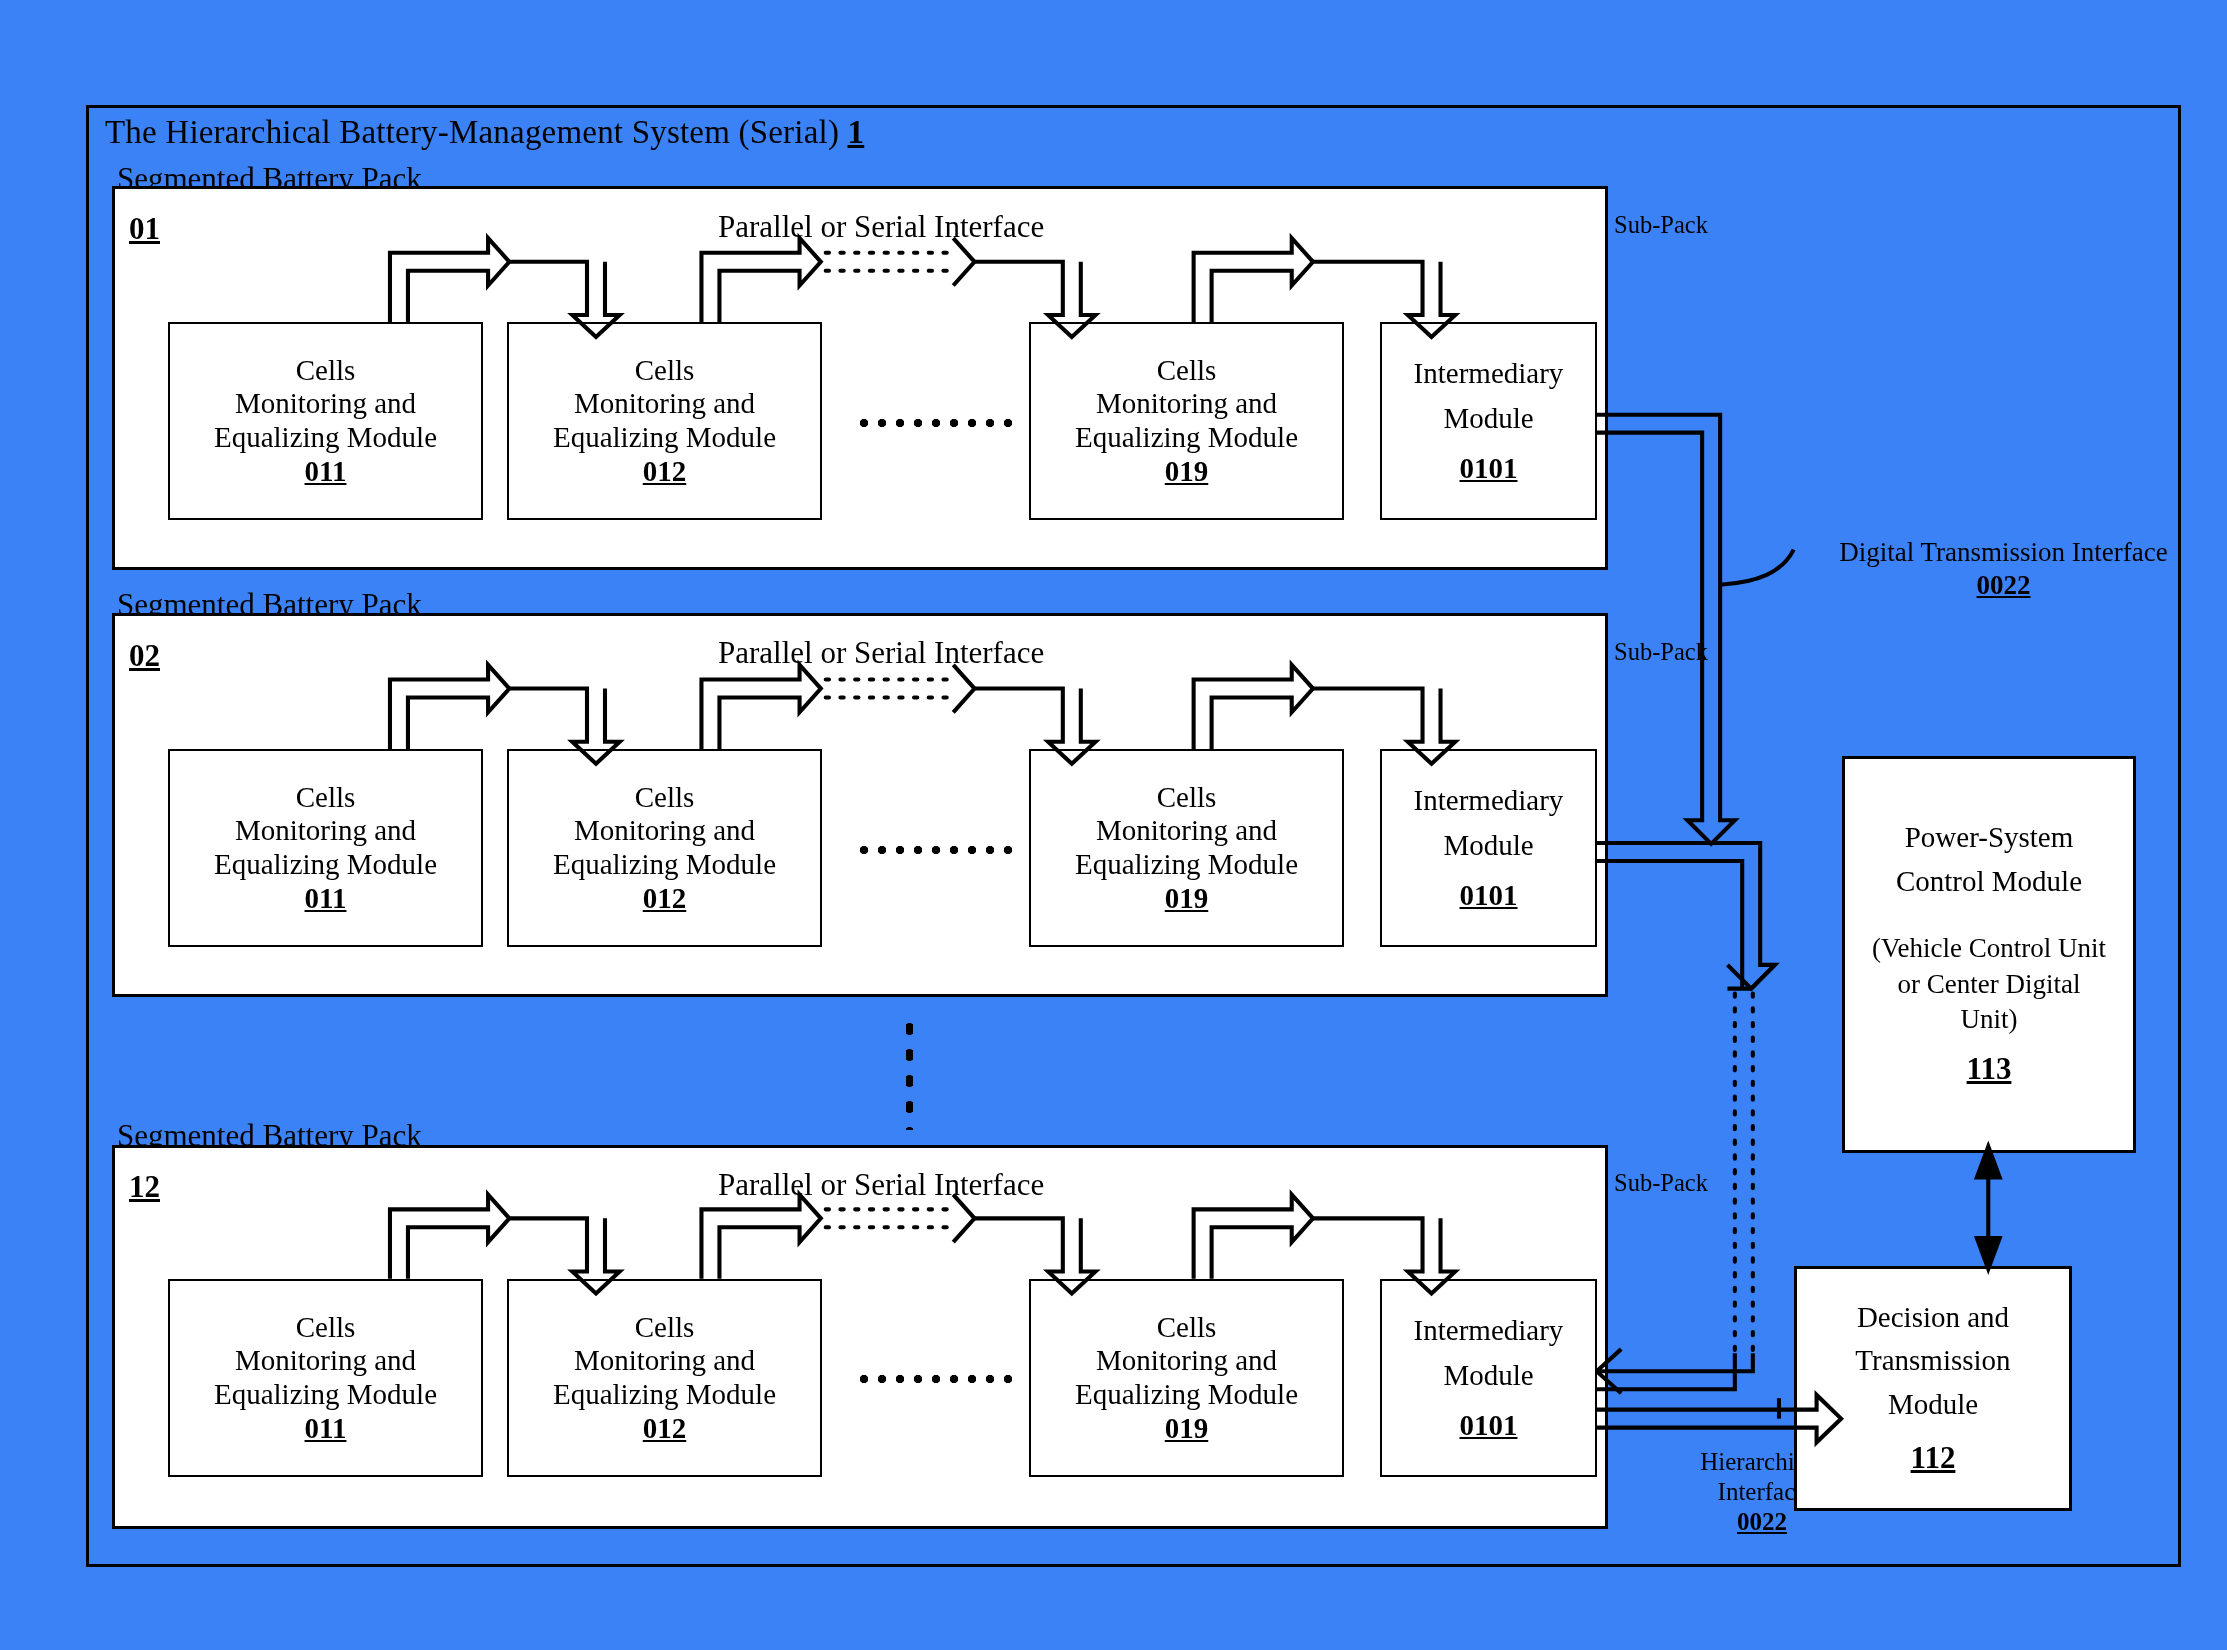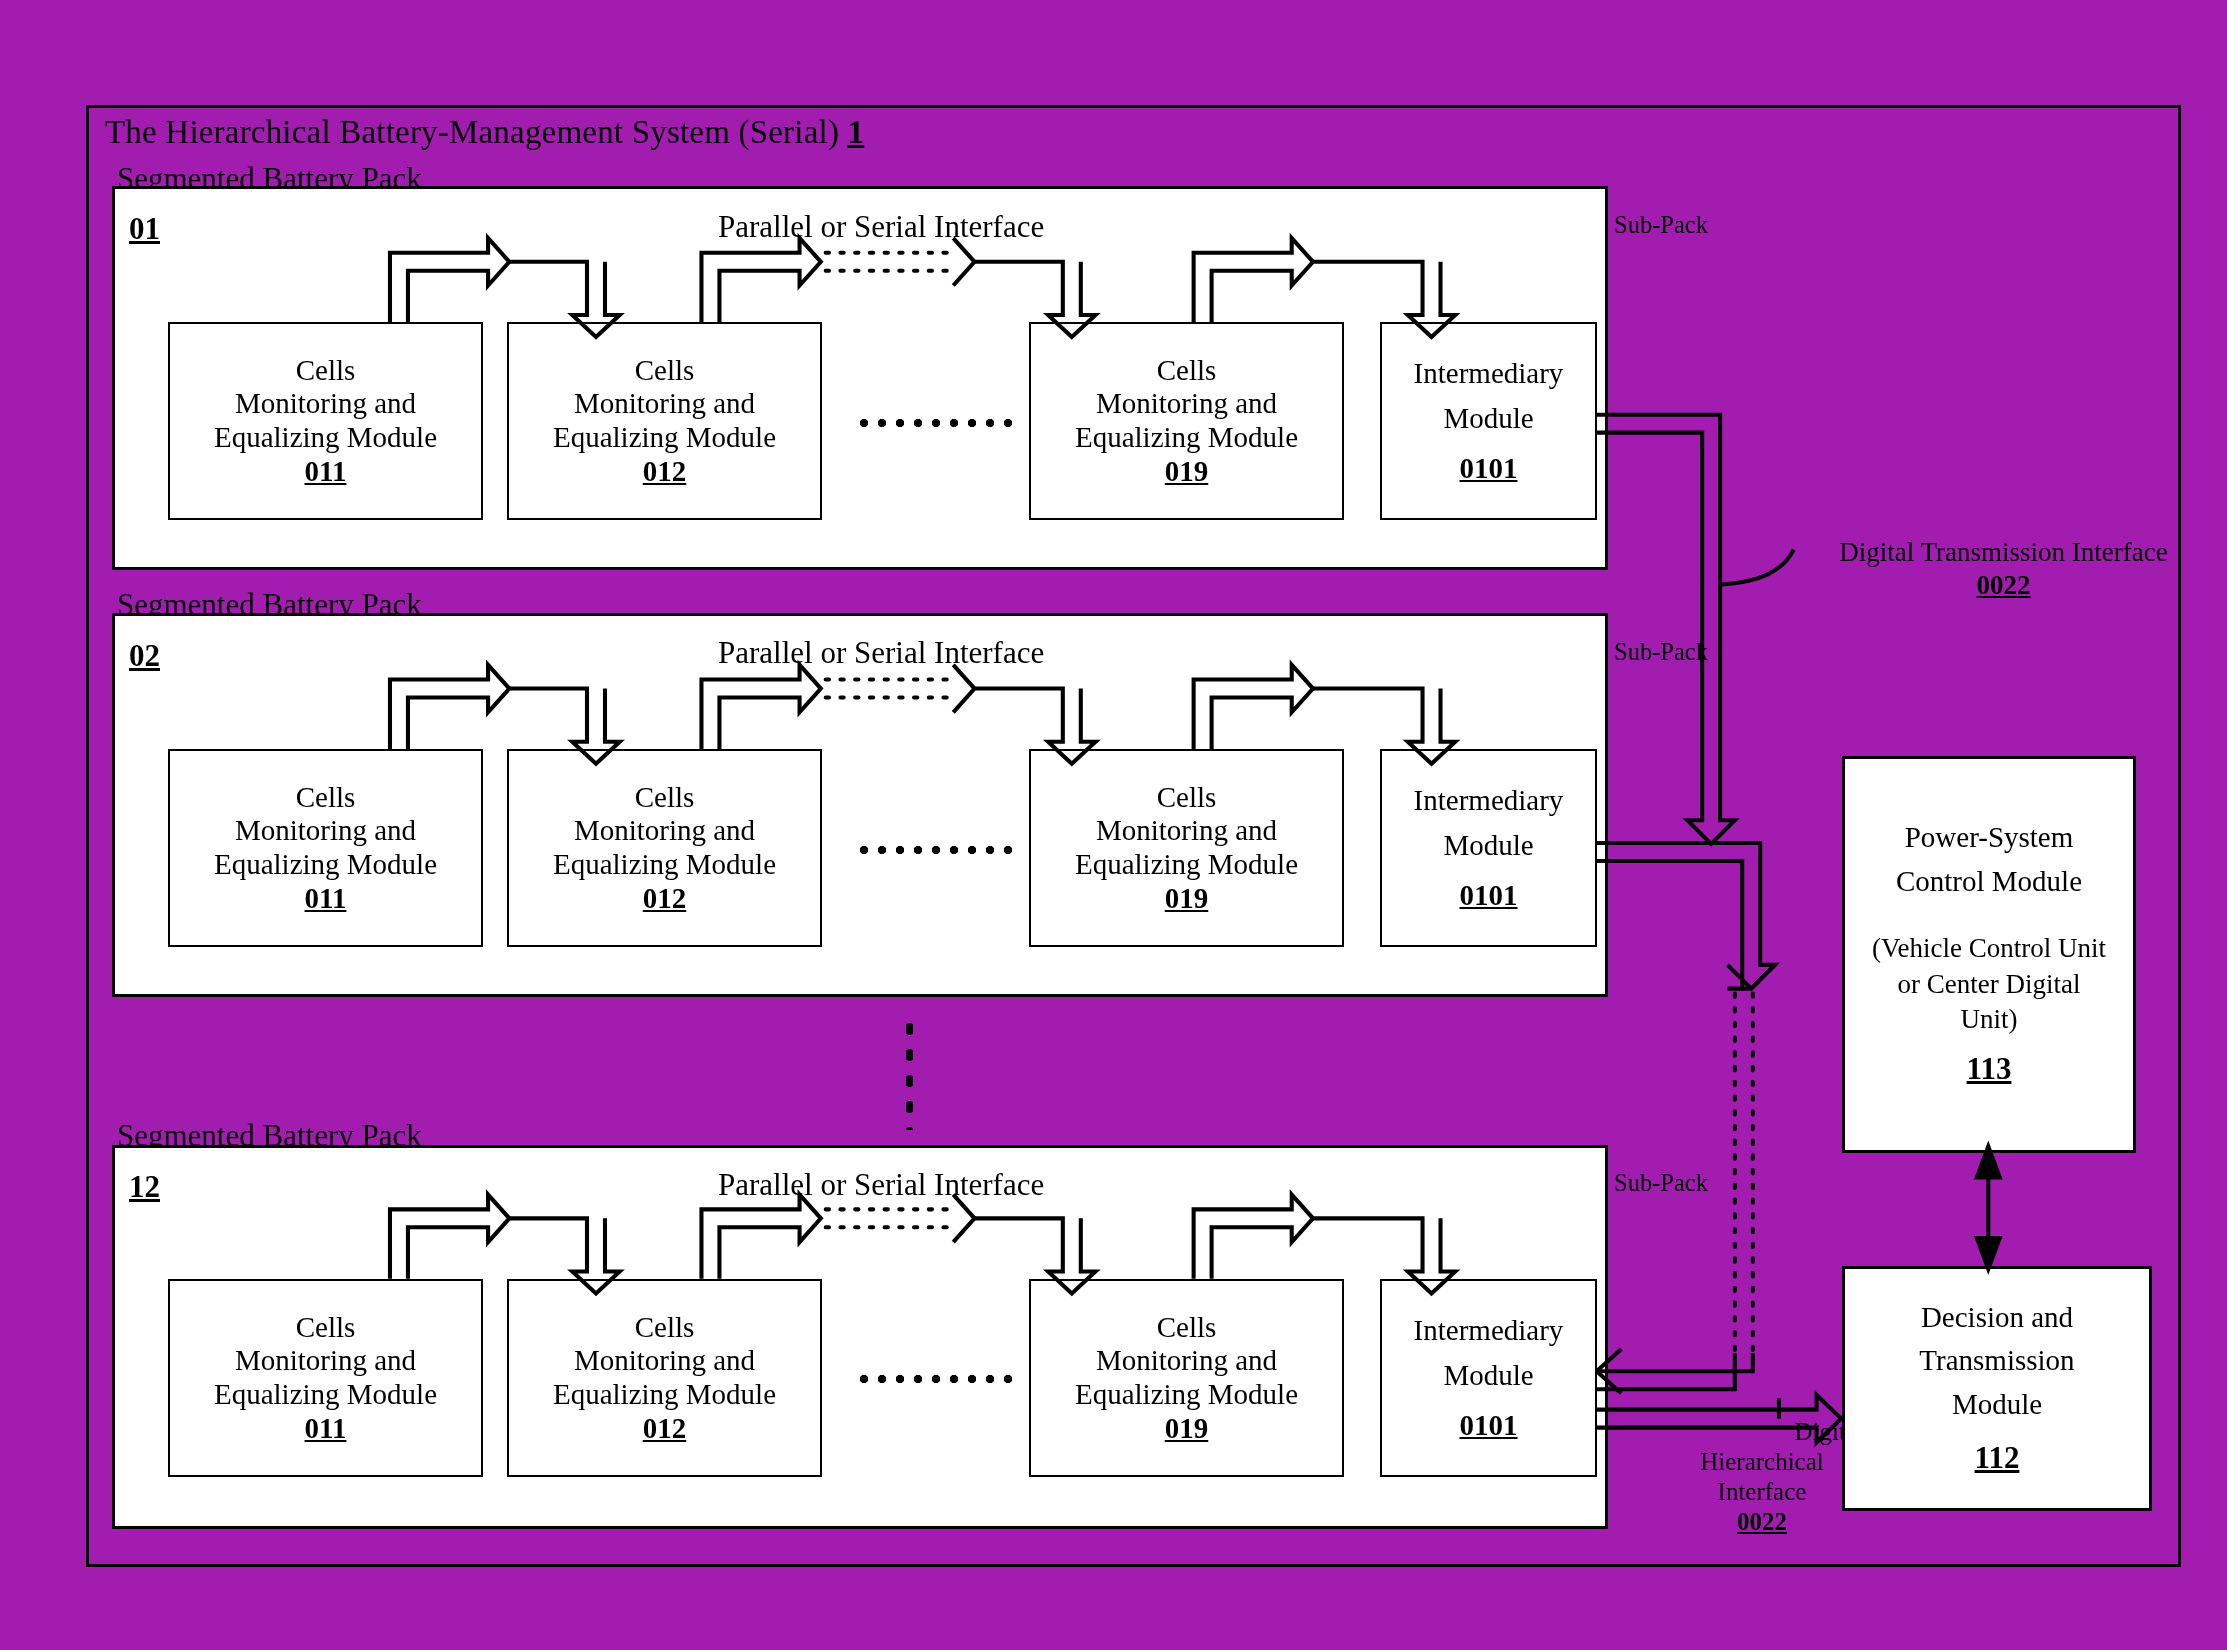--- a/index.html
+++ b/index.html
@@ -1,17 +1,17 @@
 <!DOCTYPE html>
 <html style="font-size:13px"><head>
 <meta charset="utf-8">
 <style>
   html,body{margin:0;padding:0;background:#ffffff;}
   body{width:2227px;height:1651px;font-family:"Liberation Serif",serif;color:#000;}
-  #stage{position:relative;width:2227px;height:1651px;overflow:hidden;background:#a21caf;}
+  #stage{position:relative;width:2227px;height:1651px;overflow:hidden;background:#3b82f6;}
 
   .abs{position:absolute;}
 
   
   .outer-frame{
     position:absolute;left:86px;top:105px;width:2095px;height:1462px;
     border:3.3px solid #000;box-sizing:border-box;background:transparent;
   }
   .pack-frame{
     position:absolute;border:3.3px solid #000;box-sizing:border-box;background:#fff;
@@ -191,21 +191,21 @@
   <div class="bigmod" style="left:1842px;top:756px;width:294px;height:397px;">
     <span class="ln">Power-System</span>
     <span class="ln">Control Module</span>
     <span class="gap"></span>
     <span class="sub">(Vehicle Control Unit</span>
     <span class="sub">or Center Digital</span>
     <span class="sub">Unit)</span>
     <span class="num">113</span>
   </div>
 
-  <div class="bigmod" style="left:1842px;top:1266px;width:310px;height:245px;text-align:right;">
+  <div class="bigmod" style="left:1794px;top:1266px;width:278px;height:245px;text-align:right;">
     <span class="ln">Decision and</span>
     <span class="ln">Transmission</span>
     <span class="ln">Module</span>
     <span class="num">112</span>
   </div>
 
   <svg class="overlay" viewBox="0 0 2724 2019">
     <defs></defs>
 
     <g>

